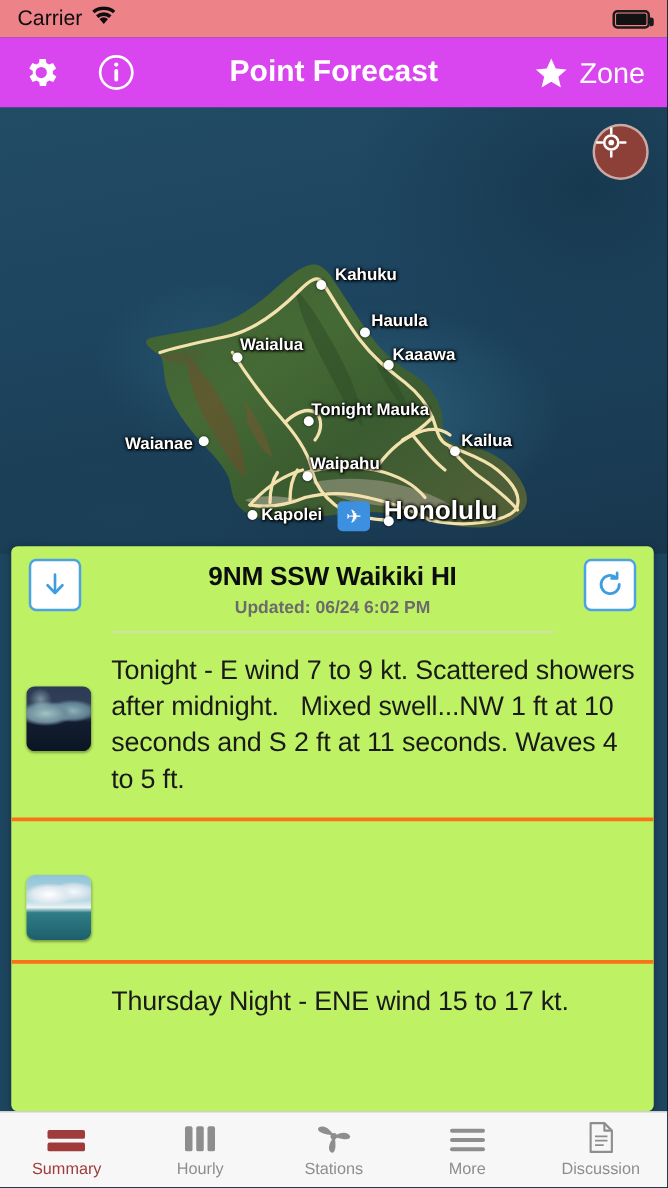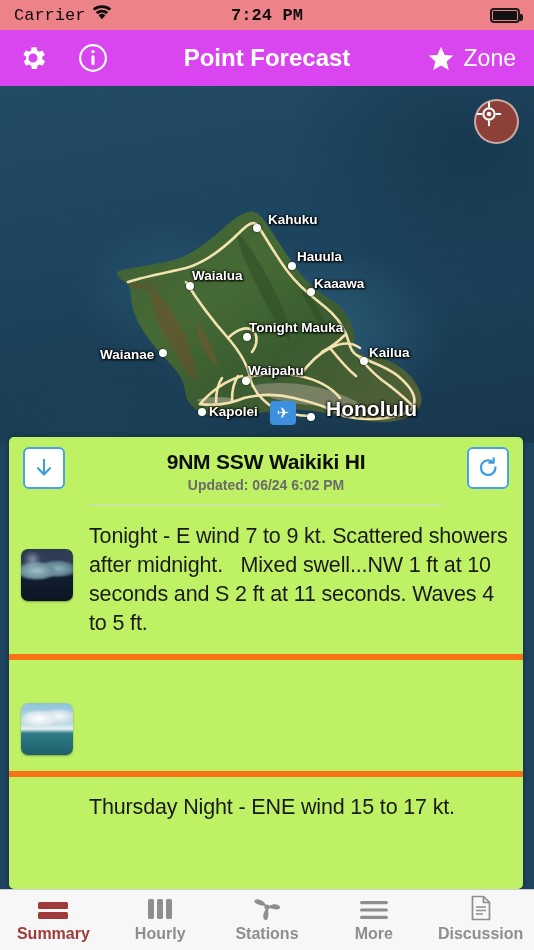--- a/index.html
+++ b/index.html
@@ -8,21 +8,21 @@
     font-family:"Liberation Sans", sans-serif;
     background:#000; overflow:hidden;
   }
   .phone { position:relative; width:534px; height:950px; overflow:hidden; background:#1e4560; }
 
   
   .statusbar {
     position:absolute; top:0; left:0; width:534px; height:30px;
     background:#ee8289; color:#0d0d0d;
     display:flex; align-items:center; padding:0 14px;
-    font-size:17px; font-weight:400;font-family:Liberation Mono, monospace;
+    font-size:17px; font-weight:400;
   }
   .sb-left { display:flex; align-items:center; gap:7px; }
   .sb-center { position:absolute; left:0; right:0; text-align:center;
                font-size:17px; font-weight:700; letter-spacing:.1px; }
   .sb-right { margin-left:auto; display:flex; align-items:center; z-index:2; }
   .wifi { display:inline-block; }
   .battery {
     width:30px; height:15px; border:2px solid #1b1b1b; border-radius:4px;
     position:relative; background:#1b1b1b; background-clip:content-box; padding:1px;
   }
@@ -92,21 +92,21 @@
     flex:0 0 auto; cursor:pointer;
   }
   .card-titles{ flex:1; text-align:center; padding-top:3px; }
   .card-title{ font-size:21px; font-weight:700; color:#0d0d0d; letter-spacing:-.2px; }
   .card-updated{ font-size:14px; font-weight:700; color:#6b6b6b; margin-top:3px; }
   .head-rule{ height:1px; background:#d8d8d8; margin:12px 66px 0 66px; }
 
   .rows{ flex:1; overflow:hidden; }
   .frow{
     display:flex; align-items:flex-start; gap:16px;
-    padding:16px 14px 16px 12px; border-bottom:6px solid #f97316;
+    padding:16px 14px 16px 12px; border-bottom:3px solid #f97316;
   }
   .thumb{
     width:52px; height:52px; border-radius:7px; flex:0 0 auto;
     margin-top:27px; box-shadow:0 1px 2px rgba(0,0,0,.35);
   }
   .thumb.night{
     background:
       radial-gradient(circle 9px at 22% 20%, rgba(180,210,215,.55) 0%, rgba(180,210,215,0) 100%),
       radial-gradient(ellipse 22px 10px at 30% 42%, #9fc3c4 0%, #6d8d9b 70%, rgba(80,100,120,0) 100%),
       radial-gradient(ellipse 20px 9px at 70% 38%, #8fb4bb 0%, #5f7f91 70%, rgba(80,100,120,0) 100%),
@@ -129,40 +129,39 @@
   .tabbar{
     position:absolute; bottom:0; left:0; width:534px; height:61px;
     background:#f7f7f7; border-top:1px solid #cfcfcf;
     display:flex; align-items:center;
   }
   .tab{
     flex:1; display:flex; flex-direction:column; align-items:center; gap:4px;
     cursor:pointer; color:#8e8e8e;
   }
   .tab.active{ color:#a03b3b; }
-  .tab-label{ font-size:16px; font-weight:700; }
+  .tab-label{ font-size:13px; font-weight:400; }
   .tab-ico{ height:24px; display:flex; align-items:flex-end; }
 </style>
 </head>
 <body>
 
 <div class="phone">
 
   <div class="statusbar">
     <div class="sb-left">
       <span>Carrier</span>
       <span class="wifi">
         <svg width="20" height="15" viewBox="0 0 20 15">
           <path d="M10 14.2 L6.6 10.2 a5.3 5.3 0 0 1 6.8 0 Z" fill="#0d0d0d"></path>
           <path d="M3.8 7.1 a9.6 9.6 0 0 1 12.4 0 l-1.9 2.2 a6.8 6.8 0 0 0 -8.6 0 Z" fill="#0d0d0d"></path>
           <path d="M0.8 3.5 a14.4 14.4 0 0 1 18.4 0 l-1.8 2.1 a11.7 11.7 0 0 0 -14.8 0 Z" fill="#0d0d0d"></path>
         </svg>
       </span>
     </div>
-    <div class="sb-center">7:24 PM</div>
     <div class="sb-right">
       <span class="battery">
           <i></i>
         </span>
     </div>
   </div>
 
   <div class="navbar">
     <div class="nav-left">
       <span class="icon-btn">
@@ -284,21 +283,21 @@
     <div class="maplabel" style="left:249px;top:234px">Tonight Mauka</div>
     <div class="mapdot" style="left:243px;top:247px"></div>
     <div class="maplabel" style="left:100px;top:261px">Waianae</div>
     <div class="mapdot" style="left:159px;top:263px"></div>
     <div class="maplabel" style="left:248px;top:277px">Waipahu</div>
     <div class="mapdot" style="left:242px;top:291px"></div>
     <div class="maplabel" style="left:369px;top:259px">Kailua</div>
     <div class="mapdot" style="left:360px;top:271px"></div>
     <div class="maplabel" style="left:209px;top:318px">Kapolei</div>
     <div class="mapdot" style="left:198px;top:322px"></div>
-    <div class="maplabel big" style="left:326px;top:311px">Honolulu</div>
+    <div class="maplabel big" style="left:307px;top:311px">Honolulu</div>
     <div class="mapdot" style="left:307px;top:327px"></div>
 
     <div class="airport" style="left:270px;top:315px">✈</div>
 
     <div class="locbtn">
       <svg width="26" height="26" viewBox="0 0 24 24" fill="none" stroke="#fff" stroke-width="1.9" stroke-linecap="round">
         <circle cx="12" cy="12" r="5.2"></circle>
         <circle cx="12" cy="12" r="2.1" fill="#fff" stroke="none"></circle>
         <path d="M12 1.6v3.6M12 18.8v3.6M1.6 12h3.6M18.8 12h3.6"></path>
       </svg>

